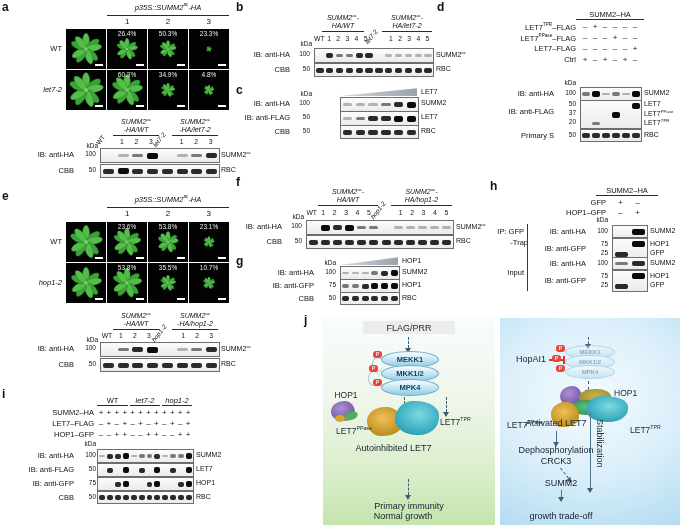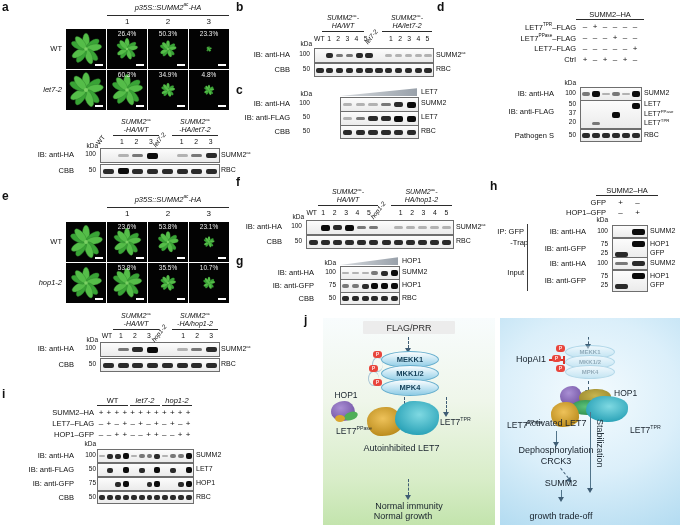--- a/index.html
+++ b/index.html
@@ -576,21 +576,21 @@
         </span>
         <span class="slot"></span>
         <span class="slot"></span>
         <span class="slot"></span>
         <span class="slot"></span>
       </div>
   </div>
   <div class="rl" style="left:644px;top:100px">LET7</div>
   <div class="rl" style="left:644px;top:109px">LET7<sup>PPase</sup></div>
   <div class="rl" style="left:644px;top:118px">LET7<sup>TPR</sup></div>
-  <div class="ab" style="left:450px;top:131px;width:104px">Pathogen S</div>
+  <div class="ab" style="left:450px;top:131px;width:104px">Primary S</div>
   <div class="mk" style="left:556px;top:131px;width:20px">50</div>
   <div class="strip" style="left:580px;top:129px;width:60px;height:11px">
       <div class="brow">
         <span class="slot">
           <i class="band b3"></i>
         </span>
         <span class="slot">
           <i class="band b3"></i>
         </span>
         <span class="slot">
@@ -1325,23 +1325,23 @@
   <div class="jtext" style="left:326px;top:391px;width:40px;font-size:8.5px">HOP1</div>
   <div class="blob" style="left:331px;top:401px;width:24px;height:20px;border-radius:60% 45% 55% 50%/55% 60% 45% 50%;background:radial-gradient(60% 60% at 40% 35%,#a98fd4,#7a5cab)"></div>
   <div class="blob" style="left:344px;top:412px;width:14px;height:8px;border-radius:50%;transform:rotate(-18deg);background:#4fae57"></div>
   <div class="blob" style="left:335px;top:415px;width:10px;height:7px;border-radius:50%;background:#d9a62e"></div>
   <div class="darr" style="left:404px;top:397px;height:15px"></div>
   <div class="darr" style="left:446px;top:397px;height:15px"></div>
   <div class="blob" style="left:367px;top:407px;width:35px;height:29px;border-radius:55% 45% 60% 40%/50% 60% 40% 55%;background:radial-gradient(65% 60% at 45% 40%,#eec25a,#bb8c1d)"></div>
   <div class="blob" style="left:395px;top:401px;width:44px;height:34px;border-radius:45% 60% 50% 55%/60% 45% 55% 50%;background:radial-gradient(60% 60% at 55% 40%,#7fd9e2,#2ba3b8)"></div>
   <div class="jtext" style="left:330px;top:425px;width:48px;font-size:8.5px">LET7<sup>PPase</sup></div>
   <div class="jtext" style="left:440px;top:416px;width:44px;font-size:8.5px;text-align:left">LET7<sup>TPR</sup></div>
-  <div class="jtext" style="left:323px;top:443px;width:157px">Autoinhibited LET7</div>
+  <div class="jtext" style="left:315px;top:443px;width:157px">Autoinhibited LET7</div>
   <div class="darr" style="left:408px;top:479px;height:16px"></div>
-  <div class="jtext" style="left:323px;top:501px;width:172px">Normal immunity</div>
+  <div class="jtext" style="left:323px;top:501px;width:172px">Primary immunity</div>
   <div class="jtext" style="left:323px;top:511px;width:160px">Normal growth</div>
 
   <div class="jbox jbox-r" style="left:500px;top:318px;width:180px;height:207px"></div>
   <div class="darr" style="left:588px;top:337px;height:7px"></div>
   <div class="abs" style="left:565px;top:345px;width:48px;height:33px;opacity:.42">
     <div class="oval oval-s" style="left:0;top:0;width:48px;height:12px">MEKK1</div>
     <div class="oval oval-s" style="left:0;top:10px;width:48px;height:12px">MKK1/2</div>
     <div class="oval oval-s" style="left:0;top:20px;width:48px;height:12px">MPK4</div>
   </div>
   <div class="pbadge" style="left:556px;top:345px">P</div>

